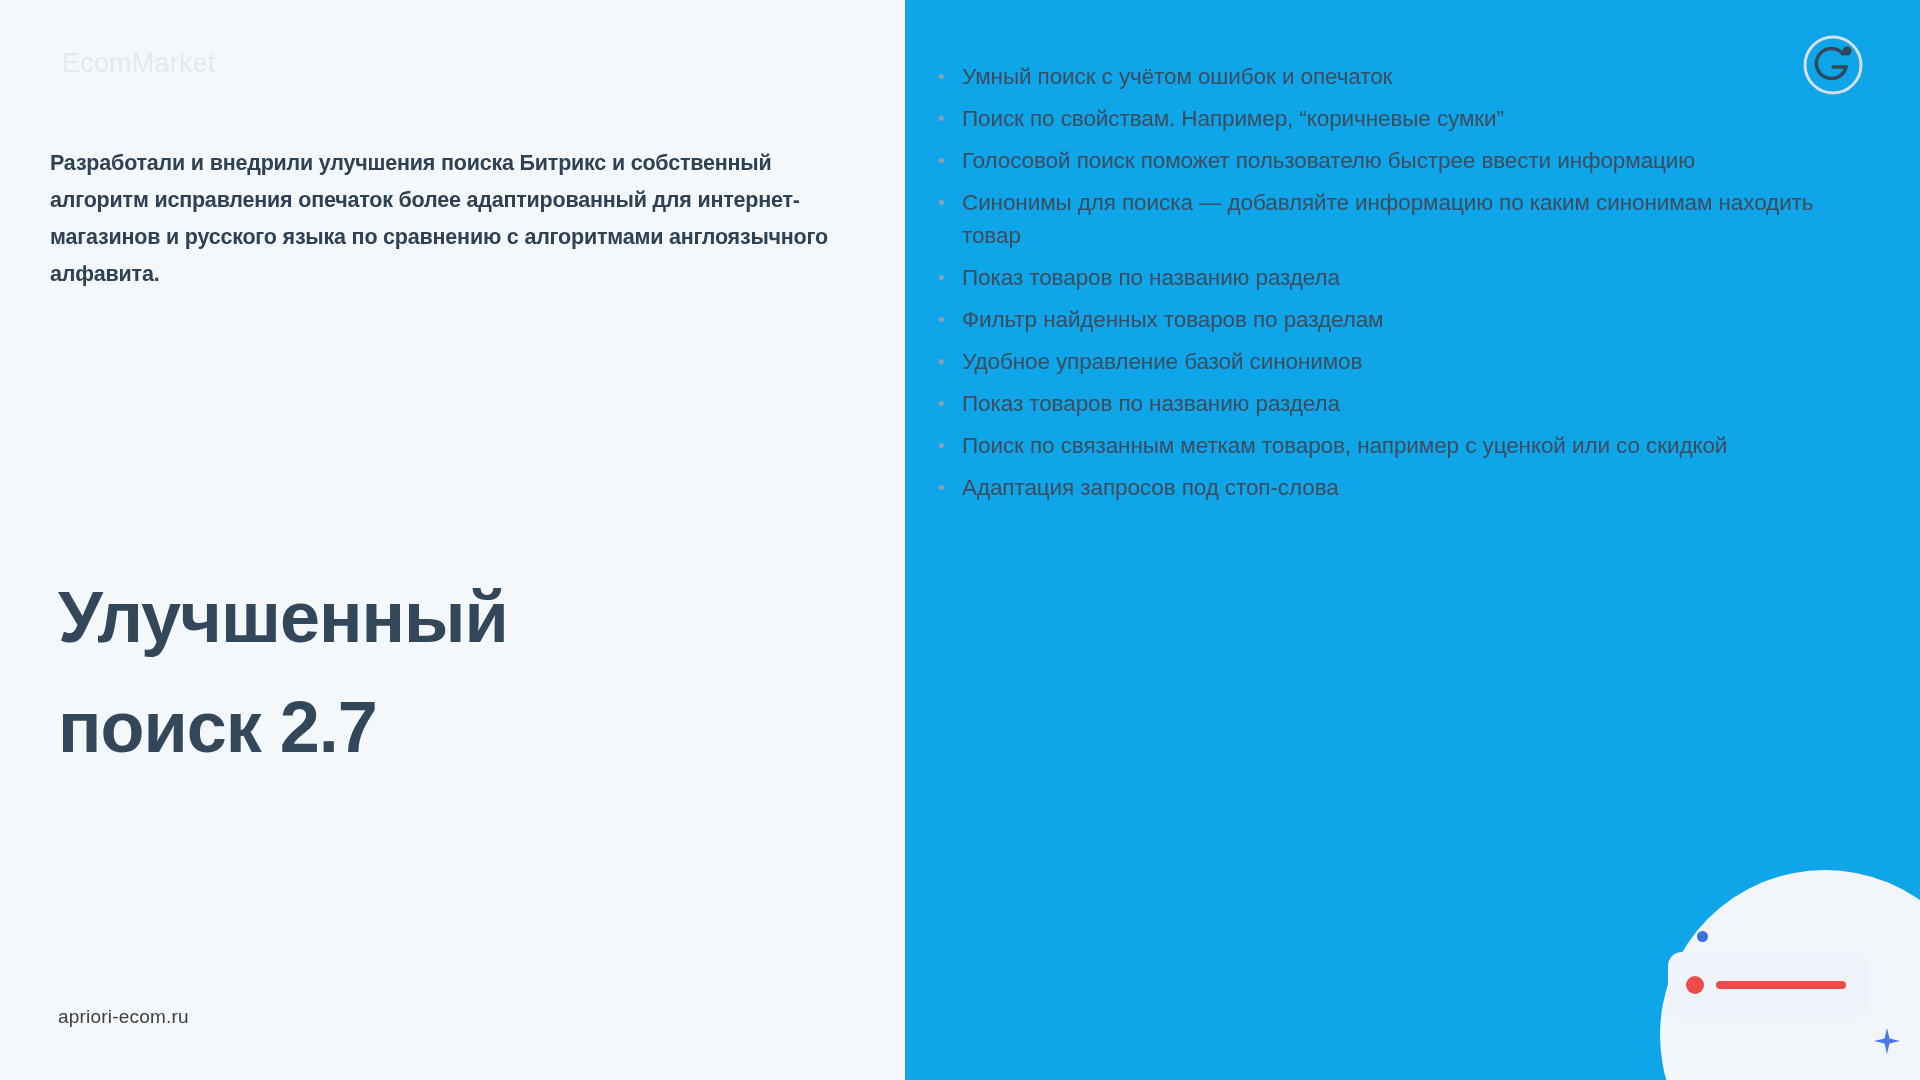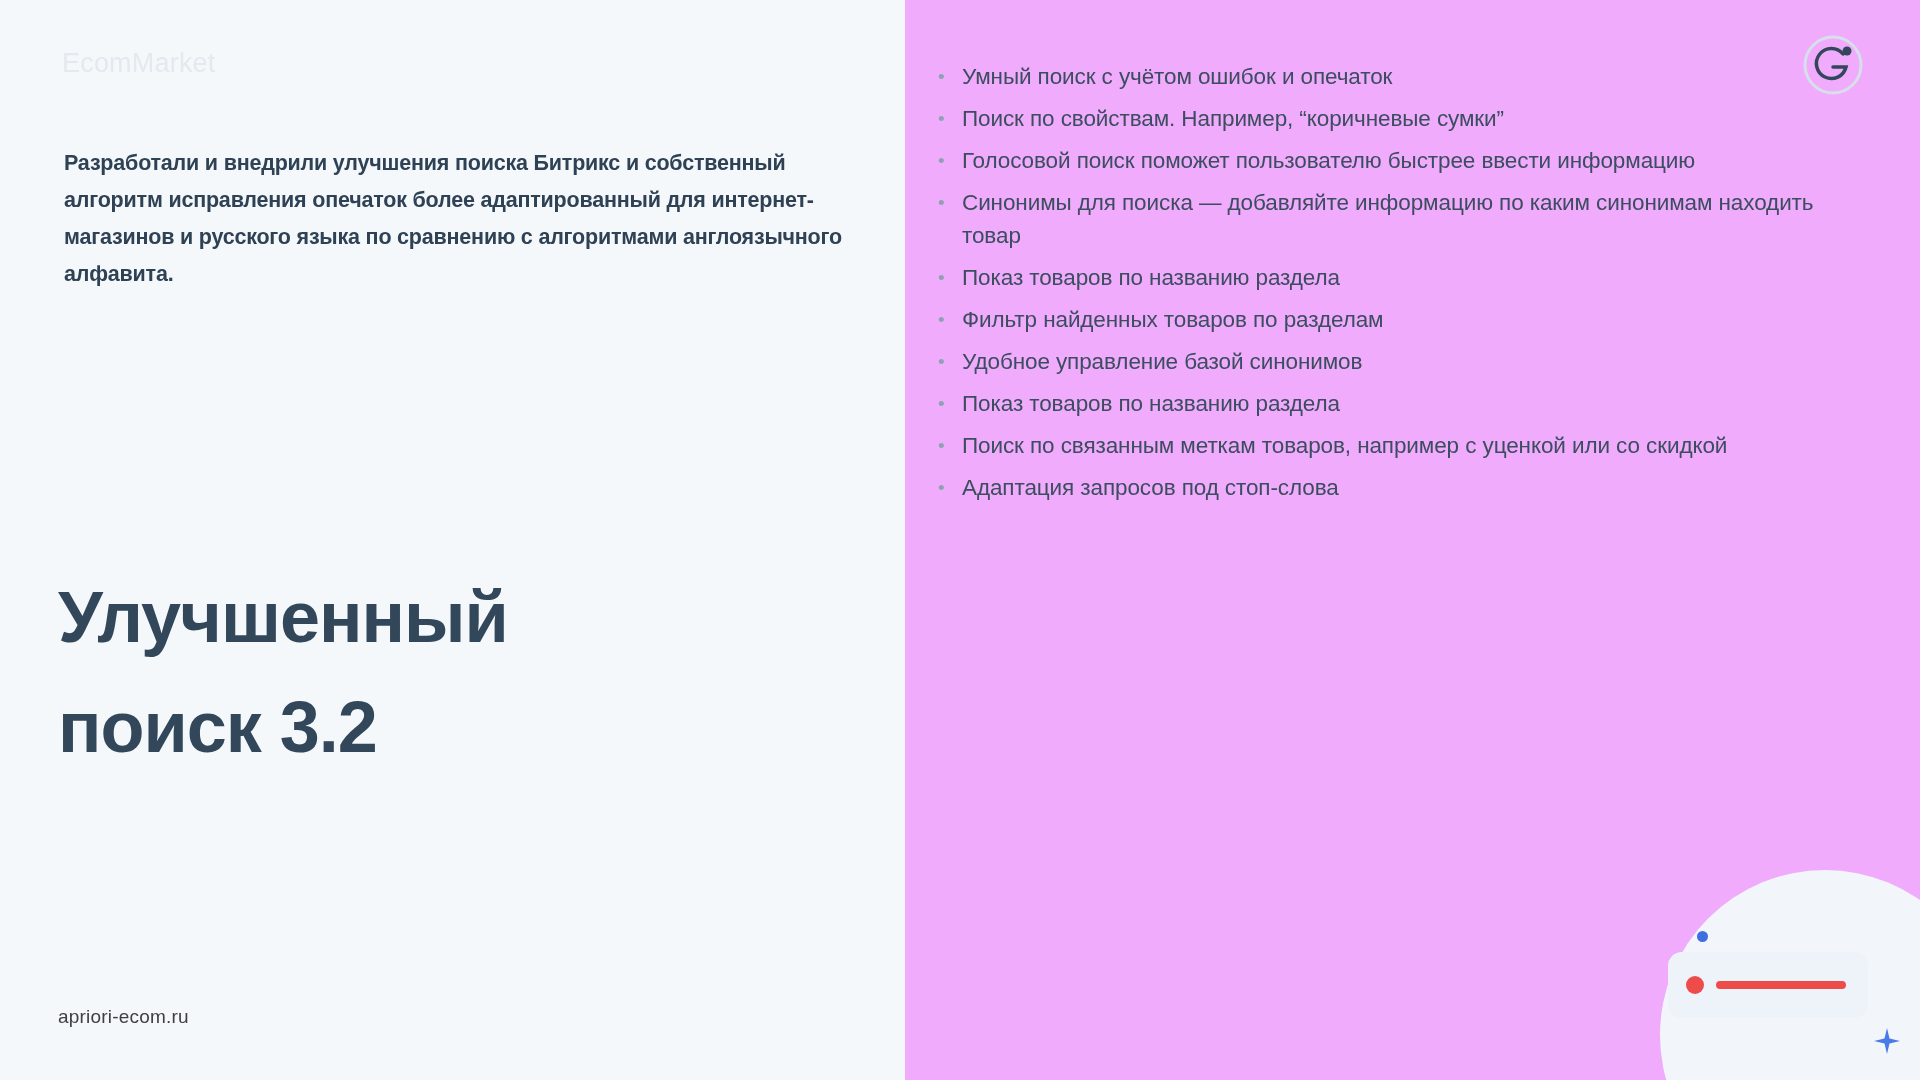--- a/index.html
+++ b/index.html
@@ -35,21 +35,21 @@
     position: absolute;
     left: 62px;
     top: 48px;
     font-size: 27px;
     font-weight: 400;
     color: #e3e9ef;
     letter-spacing: 0.2px;
   }
   .lead-paragraph {
     position: absolute;
-    left: 64px;
+    left: 50px;
     top: 145px;
     width: 790px;
     font-size: 21.5px;
     line-height: 37px;
     font-weight: 700;
     color: #2f4255;
     letter-spacing: -0.2px;
   }
   .headline {
     position: absolute;
@@ -72,21 +72,21 @@
     font-size: 19px;
     color: #404040;
     letter-spacing: 0.2px;
   }
 
   
   .right-panel {
     position: relative;
     flex: 1 1 auto;
     height: 1080px;
-    background: #f0abfc;
+    background: #0ea5e9;
     box-sizing: border-box;
     overflow: hidden;
   }
   .logo-mark {
     position: absolute;
     right: 56px;
     top: 34px;
     width: 62px;
     height: 62px;
   }
@@ -178,21 +178,21 @@
 
 <div class="slide">
 
   <div class="left-panel">
     <div class="brand-logo">EcomMarket</div>
 
     <div class="lead-paragraph">Разработали и внедрили улучшения поиска Битрикс и собственный алгоритм исправления опечаток более адаптированный для интернет-магазинов и русского языка по сравнению с алгоритмами англоязычного алфавита.</div>
 
     <div class="headline">
       <span>Улучшенный</span>
-      <span class="line2">поиск 3.2</span>
+      <span class="line2">поиск 2.7</span>
     </div>
 
     <div class="footer-url">apriori-ecom.ru</div>
   </div>
 
   <div class="right-panel">
 
     <div class="logo-mark">
       <svg viewBox="0 0 62 62" width="62" height="62" xmlns="http://www.w3.org/2000/svg">
         <circle cx="31" cy="31" r="28" fill="none" stroke="#d7e0ea" stroke-width="3"></circle>

